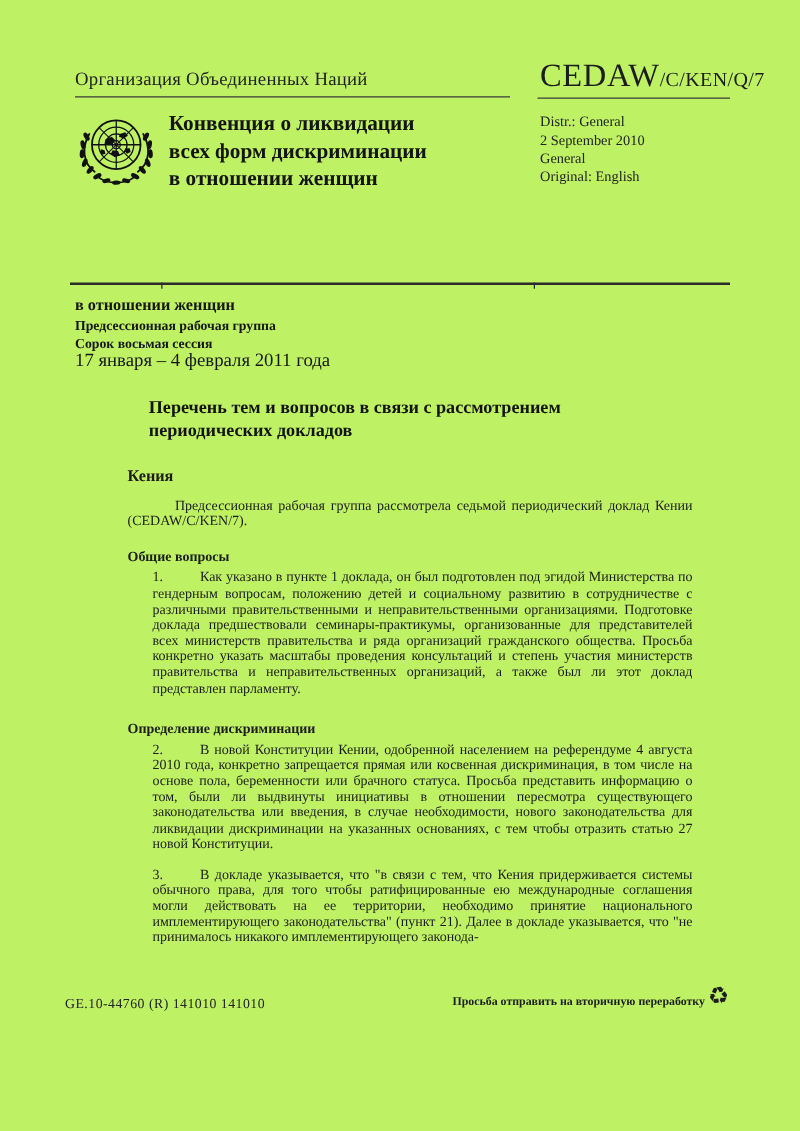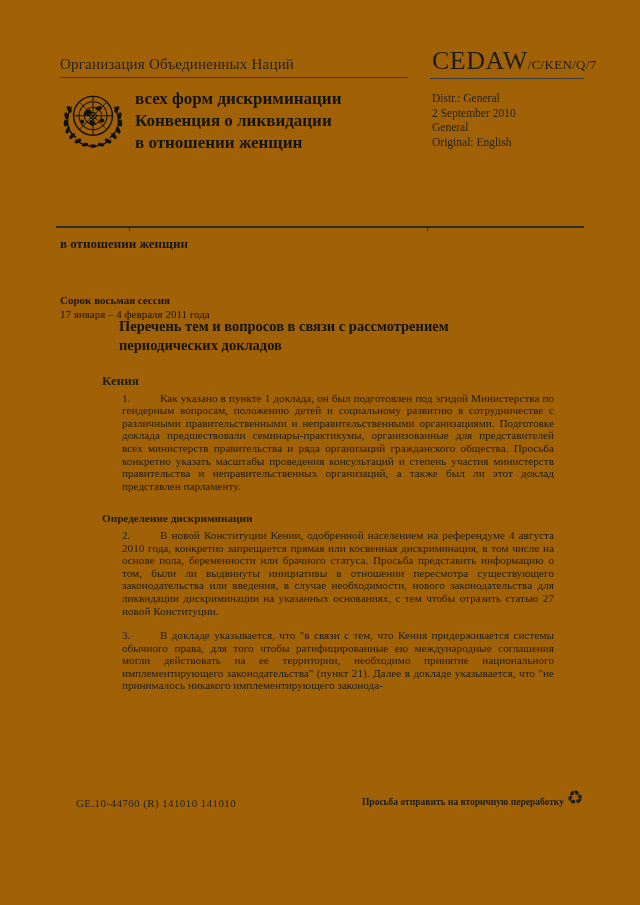--- a/index.html
+++ b/index.html
@@ -2,39 +2,39 @@
 <html><head>
 <meta charset="utf-8">
 <style>
   * { margin: 0; padding: 0; box-sizing: border-box; }
   html, body { background: #f4f4f2; }
   body { width: 640px; font-family: "Liberation Serif", "DejaVu Serif", serif; }
   .page {
     position: relative;
     width: 640px;
     height: 905px;
-    background: #a16207;
+    background: #bef264;
     color: #1b1b1b;
     overflow: hidden;
   }
 
   
   .un-org {
     position: absolute; left: 60px; top: 56px;
     font-size: 15px; letter-spacing: 0.2px; color: #222;
   }
   .rule-left  { position: absolute; left: 60px;  top: 77px; width: 348px; height: 1px; background: #3a3a3a; }
   .rule-right { position: absolute; left: 430px; top: 78px; width: 154px; height: 1px; background: #3a3a3a; }
 
   .doc-symbol {
     position: absolute; left: 432px; top: 46px; width: 152px;
     white-space: nowrap; color: #1d1d1d;
   }
   .doc-symbol .big { font-size: 26px; letter-spacing: 0.5px; }
-  .doc-symbol .small { font-size: 13px; letter-spacing: 0.3px; margin-top: 28px; }
+  .doc-symbol .small { font-size: 16px; letter-spacing: 0.3px; margin-top: 28px; }
 
   
   .emblem { position: absolute; left: 57px; top: 84px; width: 72px; height: 78px; }
   .conv-title {
     position: absolute; left: 135px; top: 88px;
     font-weight: bold; font-size: 17px; line-height: 22px; color: #141414;
   }
   .distr {
     position: absolute; left: 432px; top: 91px;
     font-size: 11.5px; line-height: 14.5px; color: #222;
@@ -42,43 +42,43 @@
 
   
   .thick-rule { position: absolute; left: 56px; top: 226px; width: 528px; height: 2px; background: #2b2b2b; }
   .tick { position: absolute; top: 226px; width: 1px; height: 5px; background: #2b2b2b; }
   .tick-1 { left: 129px; }
   .tick-2 { left: 427px; }
 
   
   .committee { position: absolute; left: 60px; top: 235px; color: #161616; }
   .committee .big  { font-weight: bold; font-size: 13px; line-height: 17.5px; }
-  .committee .mid  { font-weight: bold; font-size: 11px; line-height: 14px; margin-top: 40px; }
-  .committee .date { font-size: 11px; line-height: 14px; font-weight: normal; }
+  .committee .mid  { font-weight: bold; font-size: 11px; line-height: 14px; }
+  .committee .date { font-size: 15px; line-height: 14px; font-weight: normal; }
   .committee .gap  { margin-top: 1px; }
 
   
   .doc-title {
     position: absolute; left: 119px; top: 317px; width: 400px;
     font-weight: bold; font-size: 14.5px; line-height: 19px; color: #131313;
   }
 
   
   .content { position: absolute; left: 102px; top: 375px; width: 452px; font-size: 11.2px; line-height: 12.6px; color: #1c1c1c; }
   .country { font-weight: bold; font-size: 13px; }
   .intro { margin-top: 11px; text-align: justify; text-indent: 38px; }
   .sec-heading { font-weight: bold; margin-top: 16px; }
   .sec-heading.second { margin-top: 20px; }
   .para { margin-top: 4px; text-align: justify; margin-left: 20px; }
   .para.gap { margin-top: 12px; }
   .pnum { display: inline-block; width: 38px; }
 
   
   .footer-ref {
-    position: absolute; left: 76px; top: 797px;
+    position: absolute; left: 52px; top: 797px;
     font-size: 11px; letter-spacing: 0.4px; color: #222;
   }
   .footer-recycle {
     position: absolute; right: 56px; top: 792px;
     display: flex; align-items: center; gap: 3px; text-align: center;
   }
   .footer-recycle .note { font-weight: bold; font-size: 9.5px; color: #1d1d1d; }
   .footer-recycle .glyph {
     font-family: "DejaVu Sans", sans-serif;
     font-size: 19px; line-height: 19px; color: #1d1d1d;
@@ -133,48 +133,51 @@
       <ellipse cx="85" cy="62" rx="2.6" ry="5" transform="rotate(-22 85 62)"></ellipse>
       <ellipse cx="79" cy="70" rx="2.6" ry="5" transform="rotate(-42 79 70)"></ellipse>
       <ellipse cx="71" cy="77" rx="2.6" ry="5" transform="rotate(-62 71 77)"></ellipse>
       <ellipse cx="39" cy="82" rx="2.4" ry="4.6" transform="rotate(75 39 82)"></ellipse>
       <ellipse cx="50" cy="84" rx="2.4" ry="4.6" transform="rotate(88 50 84)"></ellipse>
       <ellipse cx="61" cy="82" rx="2.4" ry="4.6" transform="rotate(-75 61 82)"></ellipse>
     </g>
   </svg>
 
   <div class="conv-title">
+    <div>Конвенция о ликвидации</div>
     <div>всех форм дискриминации</div>
-    <div>Конвенция о ликвидации</div>
     <div>в отношении женщин</div>
   </div>
 
   <div class="distr">
     <div>Distr.: General</div>
     <div>2 September 2010</div>
     <div>General</div>
     <div>Original: English</div>
   </div>
 
   <div class="thick-rule"></div>
   <div class="tick tick-1"></div>
   <div class="tick tick-2"></div>
 
   <div class="committee">
     <div class="big">в отношении женщин</div>
+    <div class="mid gap">Предсессионная рабочая группа</div>
     <div class="mid">Сорок восьмая сессия</div>
     <div class="date">17 января – 4 февраля 2011 года</div>
   </div>
 
   <div class="doc-title">Перечень тем и вопросов в связи с рассмотрением периодических докладов</div>
 
   <div class="content">
     <div class="country">Кения</div>
 
+    <div class="intro">Предсессионная рабочая группа рассмотрела седьмой периодический доклад Кении (CEDAW/C/KEN/7).</div>
 
+    <div class="sec-heading">Общие вопросы</div>
     <div class="para"><span class="pnum">1.</span><span>Как указано в пункте 1 доклада, он был подготовлен под эгидой Министерства по гендерным вопросам, положению детей и социальному развитию в сотрудничестве с различными правительственными и неправительственными организациями. Подготовке доклада предшествовали семинары-практикумы, организованные для представителей всех министерств правительства и ряда организаций гражданского общества. Просьба конкретно указать масштабы проведения консультаций и степень участия министерств правительства и неправительственных организаций, а также был ли этот доклад представлен парламенту.</span></div>
 
     <div class="sec-heading second">Определение дискриминации</div>
     <div class="para"><span class="pnum">2.</span><span>В новой Конституции Кении, одобренной населением на референдуме 4 августа 2010 года, конкретно запрещается прямая или косвенная дискриминация, в том числе на основе пола, беременности или брачного статуса. Просьба представить информацию о том, были ли выдвинуты инициативы в отношении пересмотра существующего законодательства или введения, в случае необходимости, нового законодательства для ликвидации дискриминации на указанных основаниях, с тем чтобы отразить статью 27 новой Конституции.</span></div>
     <div class="para gap"><span class="pnum">3.</span><span>В докладе указывается, что "в связи с тем, что Кения придерживается системы обычного права, для того чтобы ратифицированные ею международные соглашения могли действовать на ее территории, необходимо принятие национального имплементирующего законодательства" (пункт 21). Далее в докладе указывается, что "не принималось никакого имплементирующего законода-</span></div>
   </div>
 
   <div class="footer-ref">GE.10-44760 (R)  141010  141010</div>
   <div class="footer-recycle">
     <span class="note">Просьба отправить на вторичную переработку</span>

